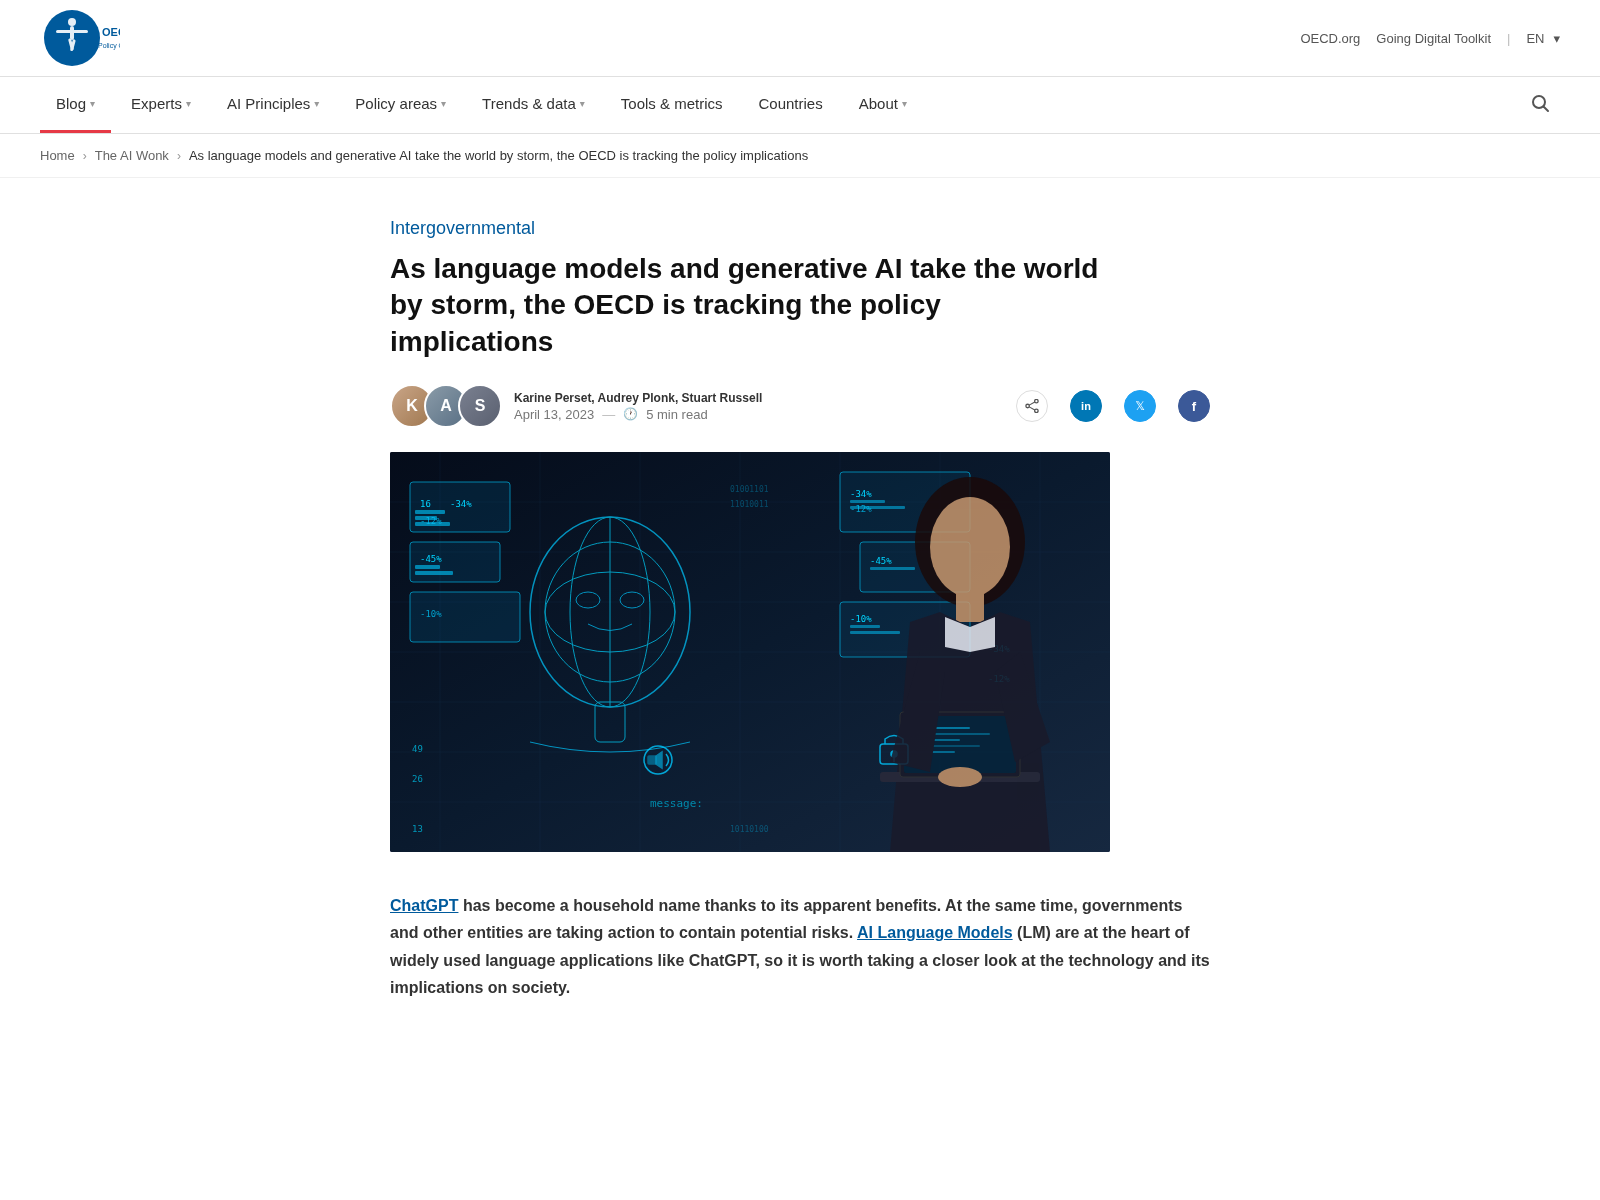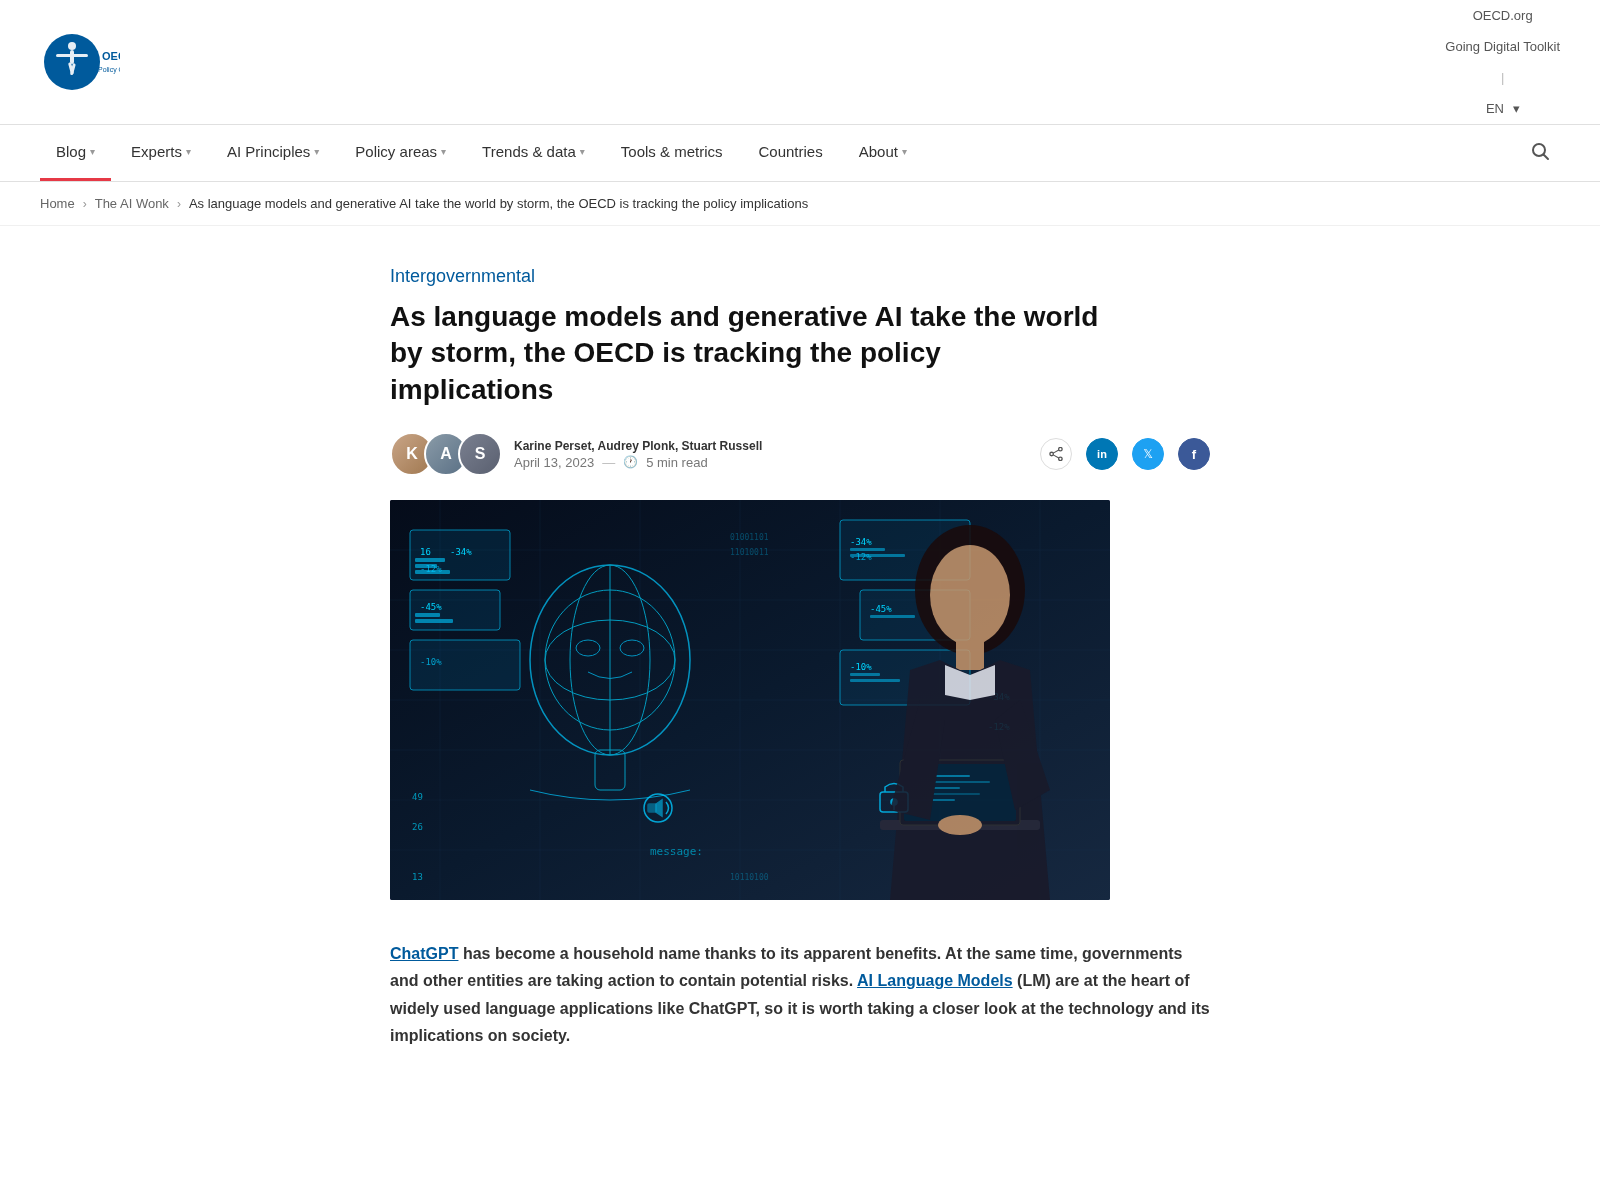--- a/index.html
+++ b/index.html
@@ -50,21 +50,20 @@
     .nav-item .chevron { font-size: 10px; color: #999; }
     .nav-search { cursor: pointer; padding: 10px; font-size: 18px; color: #555; }
 
     
     .top-right-links {
       display: flex;
       align-items: center;
       gap: 16px;
       font-size: 13px;
       color: #555;
-      flex-direction: column;
     }
     .top-right-links a { color: #555; text-decoration: none; }
     .separator { color: #bbb; }
     .lang-selector {
       display: flex;
       align-items: center;
       gap: 9px;
       cursor: pointer;
       font-size: 13px;
       color: #555;
@@ -148,21 +147,21 @@
 
     .author-info { }
     .author-names { font-size: 12px; font-weight: 700; color: #333; text-align: right; }
     .article-meta { font-size: 13px; color: #777; display: flex; align-items: center; gap: 8px; margin-top: 2px; }
     .meta-sep { color: #bbb; }
     .clock-icon { font-size: 12px; }
 
     .social-share {
       display: flex;
       align-items: flex-start;
-      gap: 14px;
+      gap: 22px;
     }
     .share-btn {
       width: 32px;
       height: 32px;
       border-radius: 50%;
       border: 1px solid #ddd;
       display: flex;
       align-items: center;
       justify-content: center;
       cursor: pointer;

